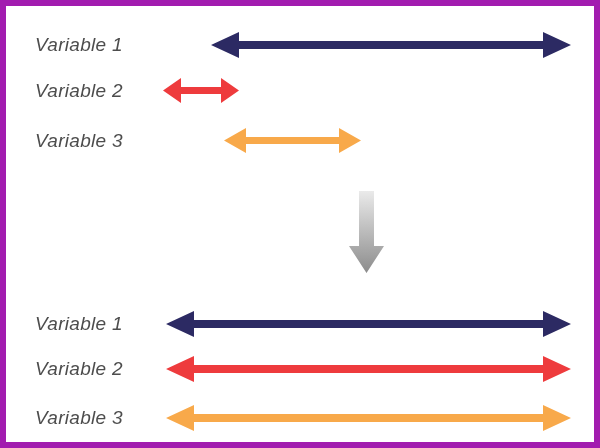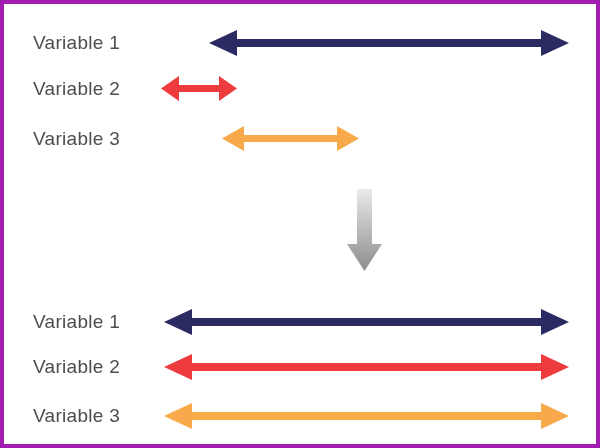--- a/index.html
+++ b/index.html
@@ -7,22 +7,23 @@
     padding: 0;
     background: #ffffff;
     font-family: "Liberation Sans", "DejaVu Sans", sans-serif;
   }
   .frame {
     position: relative;
     width: 600px;
     height: 448px;
     box-sizing: border-box;
     background: #ffffff;
-    border: 4px solid #a21caf;
+    border: 6px solid #a21caf;
     overflow: hidden;
+    font-style: italic;
   }
   .group {
     position: absolute;
     left: 0; top: 0;
     width: 100%; height: 100%;
   }
   .var-label {
     position: absolute;
     left: 29px;
     width: 130px;

